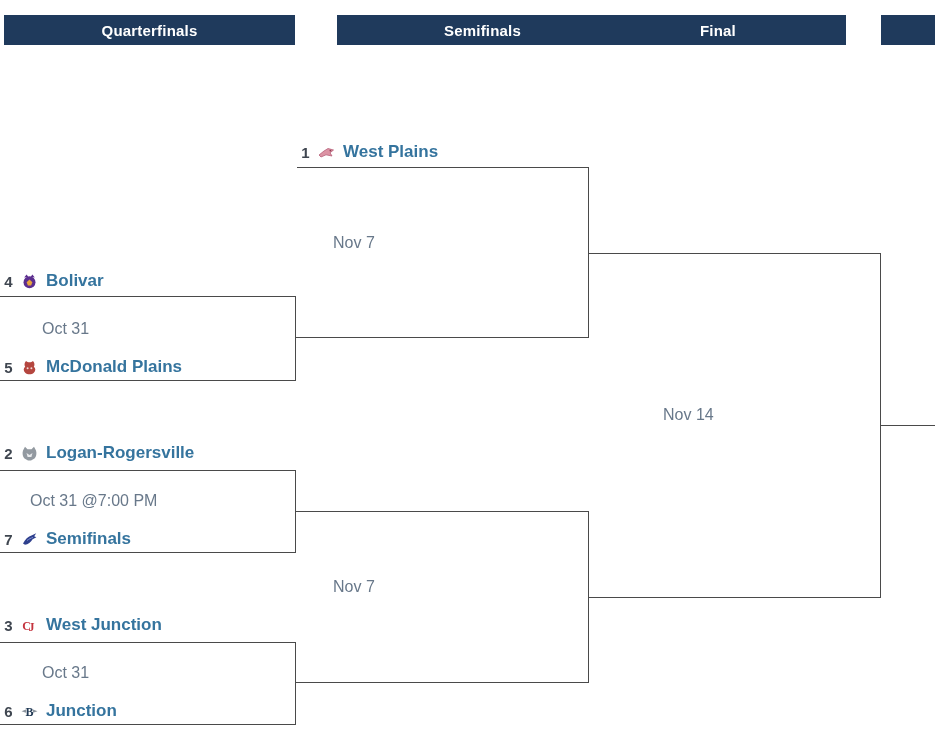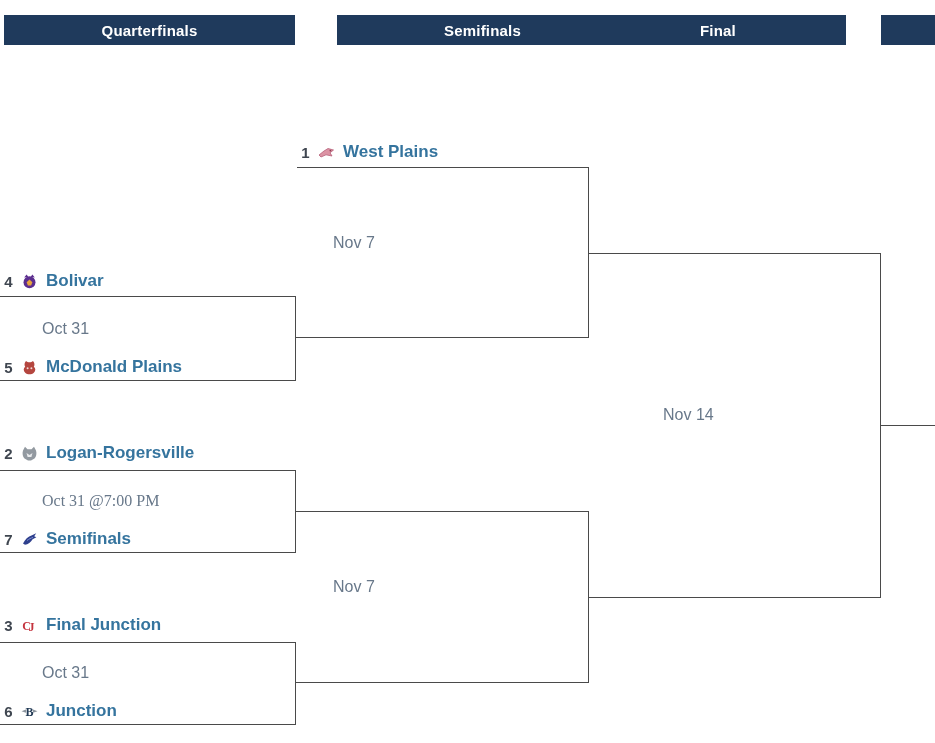--- a/index.html
+++ b/index.html
@@ -131,33 +131,33 @@
 </div>
 
 <div class="team-row" style="left:4px;top:615px;">
   <span class="seed">3</span>
   <span class="logo">
     <svg viewBox="0 0 17 17">
         <text x="5.5" y="13" text-anchor="middle" font-size="12" font-weight="bold" fill="#c4333e" font-family="Liberation Serif, serif">C</text>
         <text x="10.5" y="14" text-anchor="middle" font-size="12" font-weight="bold" fill="#c4333e" font-family="Liberation Serif, serif">J</text>
       </svg>
   </span>
-  <a class="team-name">Final Junction</a>
+  <a class="team-name">West Junction</a>
 </div>
 
 <div class="team-row" style="left:4px;top:701px;">
   <span class="seed">6</span>
   <span class="logo">
     <svg viewBox="0 0 17 17">
         <path d="M0.5 8.2 L5 6.6 L5 9.8 Z" fill="#8b949d"></path>
         <path d="M16.5 8.2 L12 6.6 L12 9.8 Z" fill="#8b949d"></path>
         <text x="8.5" y="12.8" text-anchor="middle" font-size="12" font-weight="bold" fill="#223a55" font-family="Liberation Serif, serif">B</text>
       </svg>
   </span>
   <a class="team-name">Junction</a>
 </div>
 
 <div class="date" style="left:42px;top:320px;">Oct 31</div>
-<div class="date" style="left:42px;top:492px;font-family:Liberation Serif, serif;">Oct 31 @7:00 PM</div>
+<div class="date" style="left:30px;top:492px;">Oct 31 @7:00 PM</div>
 <div class="date" style="left:42px;top:664px;">Oct 31</div>
 <div class="date" style="left:333px;top:234px;">Nov 7</div>
 <div class="date" style="left:333px;top:578px;">Nov 7</div>
 <div class="date" style="left:627px;top:406px;margin-left:36px;">Nov 14</div>
 
 </body></html>

